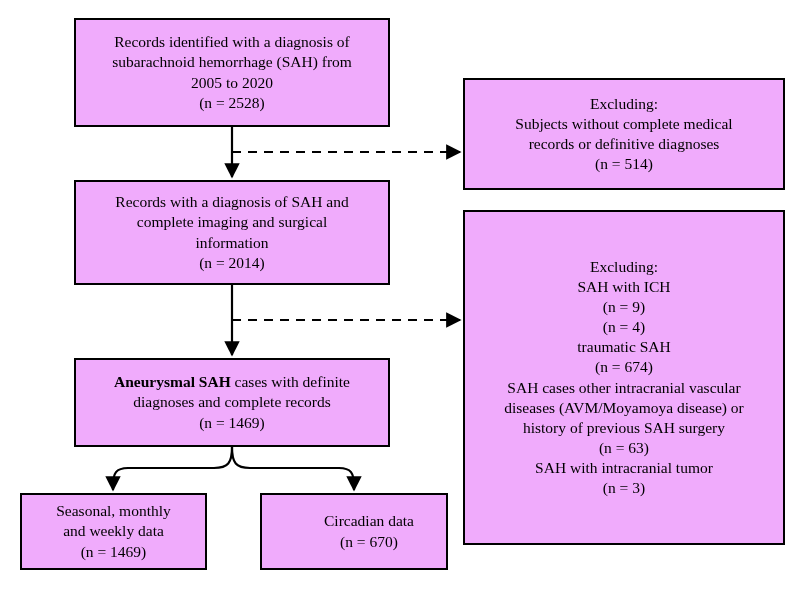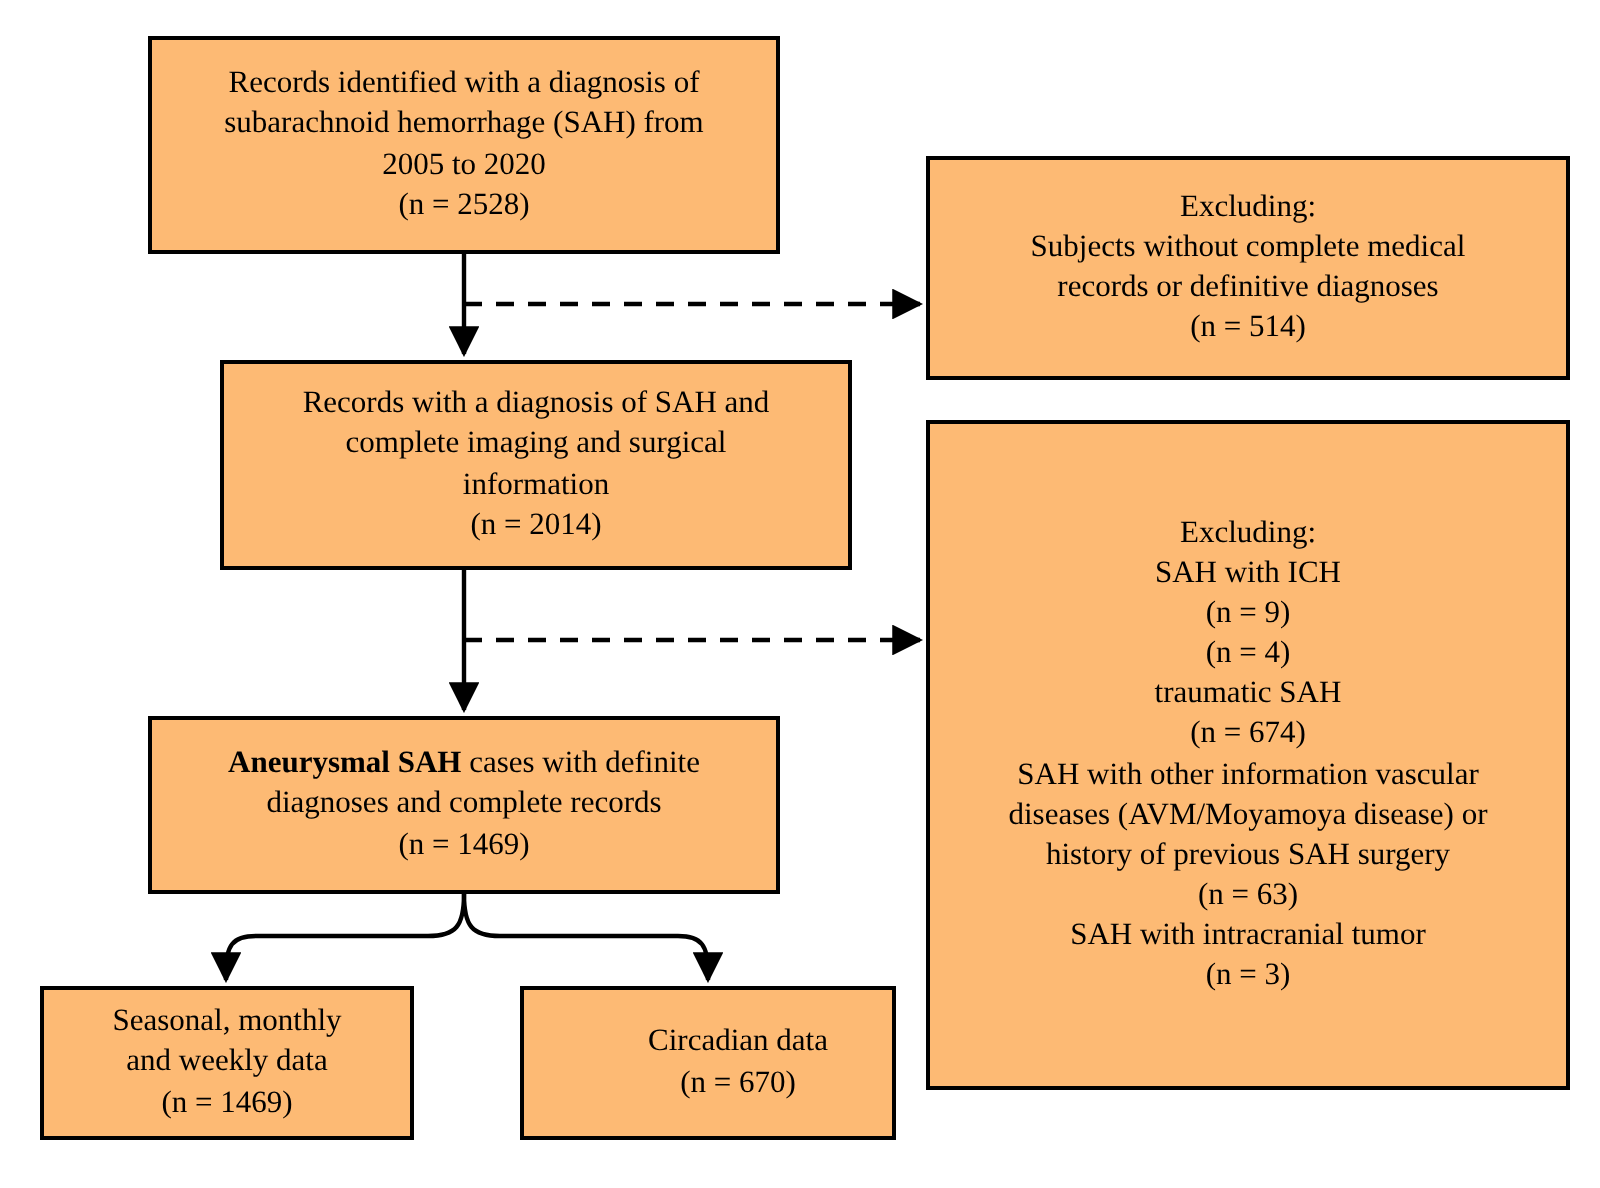--- a/index.html
+++ b/index.html
@@ -8,37 +8,37 @@
     background:#ffffff;
     font-family:"Liberation Serif","DejaVu Serif",serif;
     color:#000000;
     overflow:hidden;
   }
   #canvas{position:relative;width:800px;height:594px;}
 
   .box{
     position:absolute;
     box-sizing:border-box;
-    background:#fdba74;
+    background:#f0abfc;
     border:2px solid #000000;
     display:flex;
     flex-direction:column;
     align-items:center;
     justify-content:center;
     text-align:center;
     line-height:1.30;
     font-size:15.5px;
     padding:3px 6px;
   }
   .box .ln{display:block;white-space:nowrap;}
   .bold{font-weight:bold;}
 
   
   #box-identified{left:74px;top:18px;width:316px;height:109px;}
-  #box-complete{left:74px;top:180px;width:316px;height:105px;margin-left:36px;}
+  #box-complete{left:74px;top:180px;width:316px;height:105px;}
   #box-aneurysmal{left:74px;top:358px;width:316px;height:89px;}
 
   
   #box-seasonal{left:20px;top:493px;width:187px;height:77px;}
   #box-circadian{left:260px;top:493px;width:188px;height:77px;padding-left:36px;}
 
   
   #box-excl-1{left:463px;top:78px;width:322px;height:112px;}
   #box-excl-2{left:463px;top:210px;width:322px;height:335px;}
 
@@ -114,21 +114,21 @@
     <span class="ln">Excluding:</span>
 
     <span class="ln">SAH with ICH</span>
     <span class="ln">(n = 9)</span>
 
     <span class="ln">(n = 4)</span>
 
     <span class="ln">traumatic SAH</span>
     <span class="ln">(n = 674)</span>
 
-    <span class="ln">SAH with other information vascular</span>
+    <span class="ln">SAH cases other intracranial vascular</span>
     <span class="ln">diseases (AVM/Moyamoya disease) or</span>
     <span class="ln">history of previous SAH surgery</span>
     <span class="ln">(n = 63)</span>
 
     <span class="ln">SAH with intracranial tumor</span>
     <span class="ln">(n = 3)</span>
   </div>
 
 </div>
 

